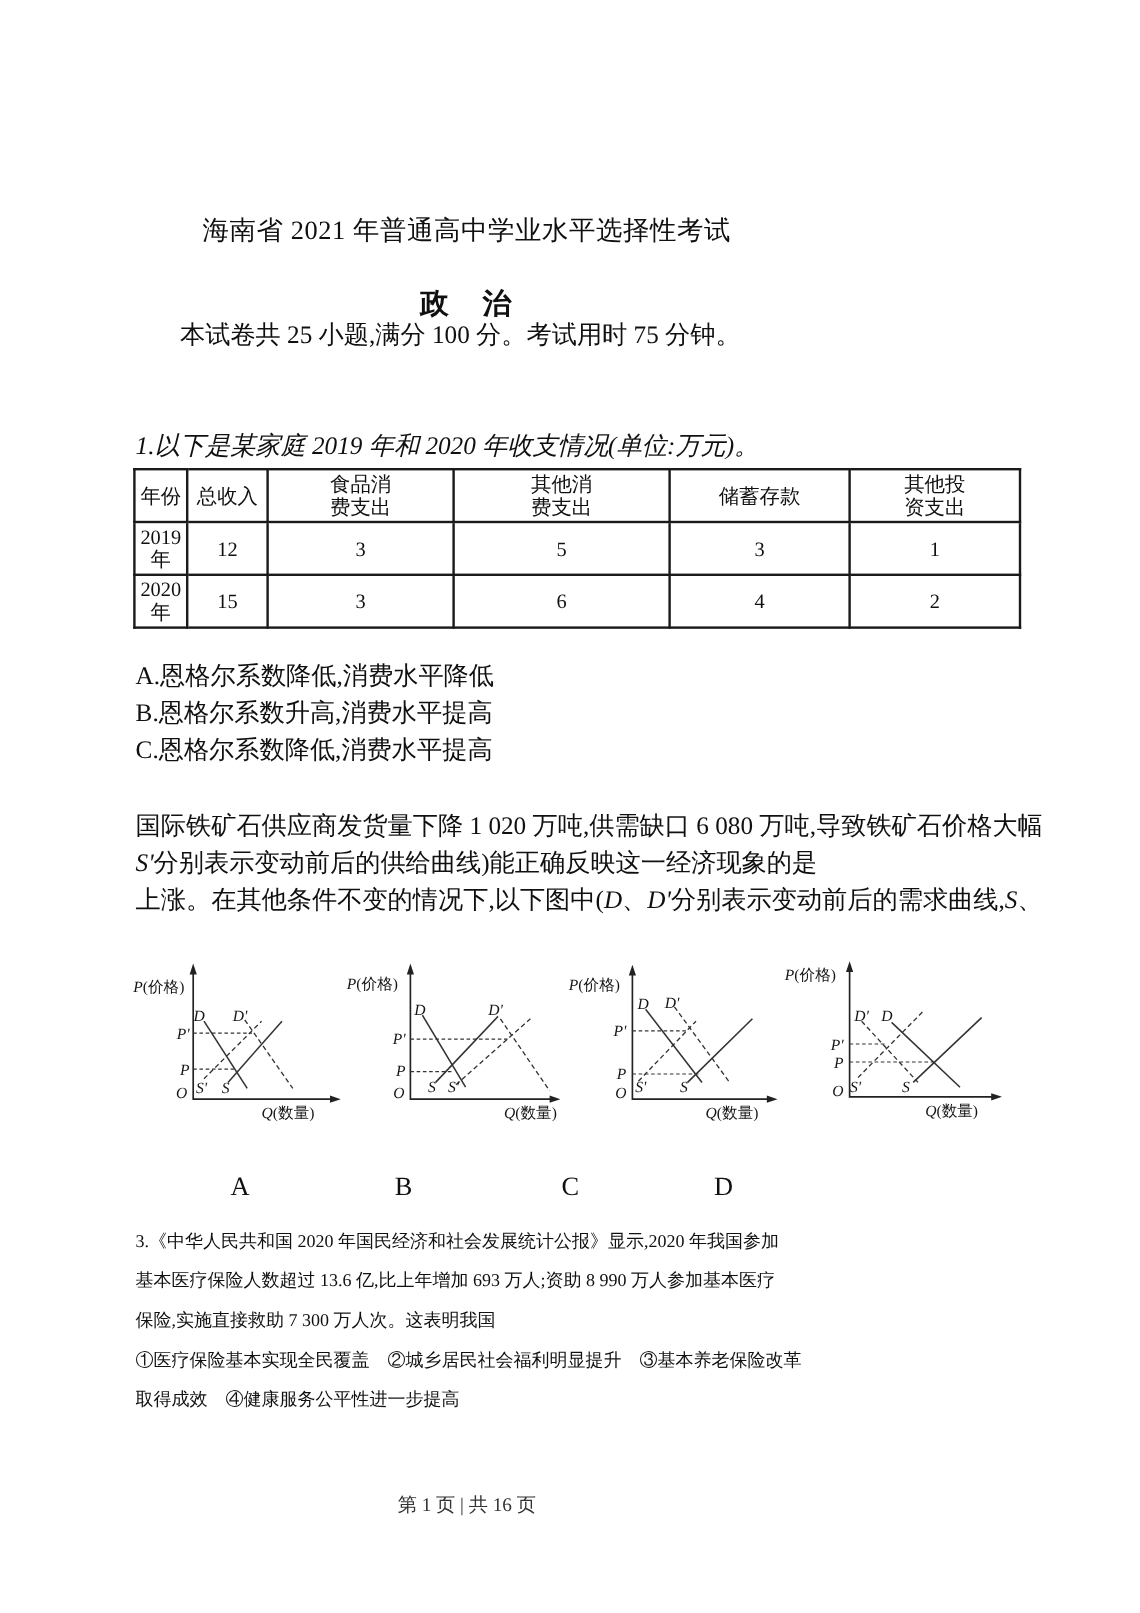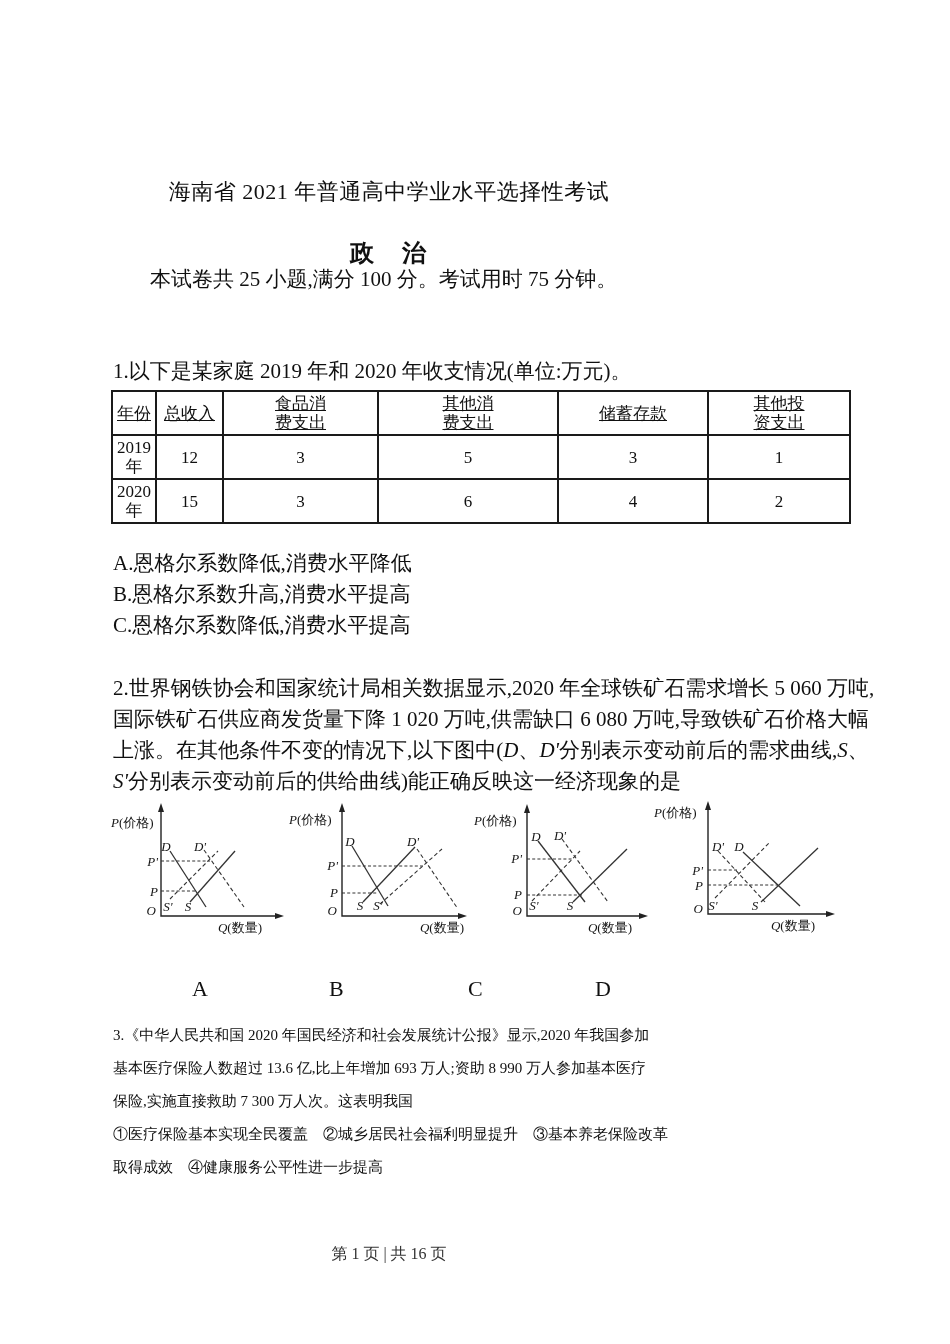--- a/index.html
+++ b/index.html
@@ -7,26 +7,26 @@
         font-family:"Liberation Serif","DejaVu Serif",serif;color:#101010;}
   .abs{position:absolute;}
   .center{left:0;width:778px;text-align:center;}
   .heiti{font-family:"Liberation Sans","DejaVu Sans",sans-serif;font-weight:700;}
   .line{white-space:nowrap;}
   .var{font-style:italic;}
   .title{top:177px;font-size:22px;letter-spacing:.5px;}
   .subject{top:219px;font-size:24px;letter-spacing:2px;margin-top:18px;}
   .info{top:265px;left:150px;font-size:21px;}
   .section{top:294px;left:113px;font-size:20.5px;line-height:32px;}
-  .q1stem{top:357px;left:113px;font-size:21px;}
+  .q1stem{top:357px;left:113px;font-size:21px;font-style:italic;}
   table.itable{position:absolute;top:390px;left:111px;border-collapse:collapse;table-layout:fixed;
         width:738px;font-size:17px;}
   table.itable th,table.itable td{border:2px solid #1a1a1a;text-align:center;vertical-align:middle;
         font-weight:normal;white-space:pre-line;line-height:19px;padding:2px 1px;}
-  table.itable thead th{height:34px;text-decoration:underline;}
+  table.itable thead th{height:34px;}
   table.itable tbody td{height:32px;}
   .q1q{top:514px;left:146px;font-size:21px;}
   .q1opts{top:548px;left:113px;font-size:21px;line-height:31px;}
   .q2{top:673px;left:113px;font-size:21px;line-height:31px;}
   .q3{top:1019px;left:113px;font-size:15px;line-height:33px;}
   .gletter{top:976px;font-size:22px;}
   .footer{top:1244px;font-size:16px;color:#333;}
   svg text{fill:#151515;}
   .glbl{font-family:"Liberation Serif","DejaVu Serif",serif;font-style:italic;font-size:13px;}
   .cjk{font-style:normal;font-size:13px;}
@@ -93,24 +93,23 @@
   </table>
 
 
   <div class="abs q1opts">
     <div class="line">A.恩格尔系数降低,消费水平降低</div>
     <div class="line">B.恩格尔系数升高,消费水平提高</div>
     <div class="line">C.恩格尔系数降低,消费水平提高</div>
   </div>
 
   <div class="abs q2">
-    <div class="line"><span>2.世界钢铁协会和国家统计局相关数据显示,2020 年全球铁矿石需求增长 5 060 万吨,</span></div>
     <div class="line"><span>国际铁矿石供应商发货量下降 1 020 万吨,供需缺口 6 080 万吨,导致铁矿石价格大幅</span></div>
+    <div class="line"><span class="var">S'</span><span>分别表示变动前后的供给曲线)能正确反映这一经济现象的是</span></div>
     <div class="line"><span>上涨。在其他条件不变的情况下,以下图中(</span><span class="var">D</span><span>、</span><span class="var">D'</span><span>分别表示变动前后的需求曲线,</span><span class="var">S</span><span>、</span></div>
-    <div class="line"><span class="var">S'</span><span>分别表示变动前后的供给曲线)能正确反映这一经济现象的是</span></div>
   </div>
 
   <svg class="abs" style="left:108px;top:799px" width="178" height="140" viewBox="0 0 178 140">
     <path class="ax" d="M53,11 V117 H170"></path>
     <polygon class="arw" points="50,13 53,4 56,13"></polygon>
     <polygon class="arw" points="167,114 176,117 167,120"></polygon>
     <text class="glbl" x="3" y="28"><tspan>P</tspan><tspan class="cjk">(价格)</tspan></text>
     <text class="glbl" x="132" y="133" text-anchor="middle"><tspan>Q</tspan><tspan class="cjk">(数量)</tspan></text>
     <text class="glbl" x="48" y="116" text-anchor="end">O</text>
     <path class="solid" d="M62,52 L98,108"></path>

